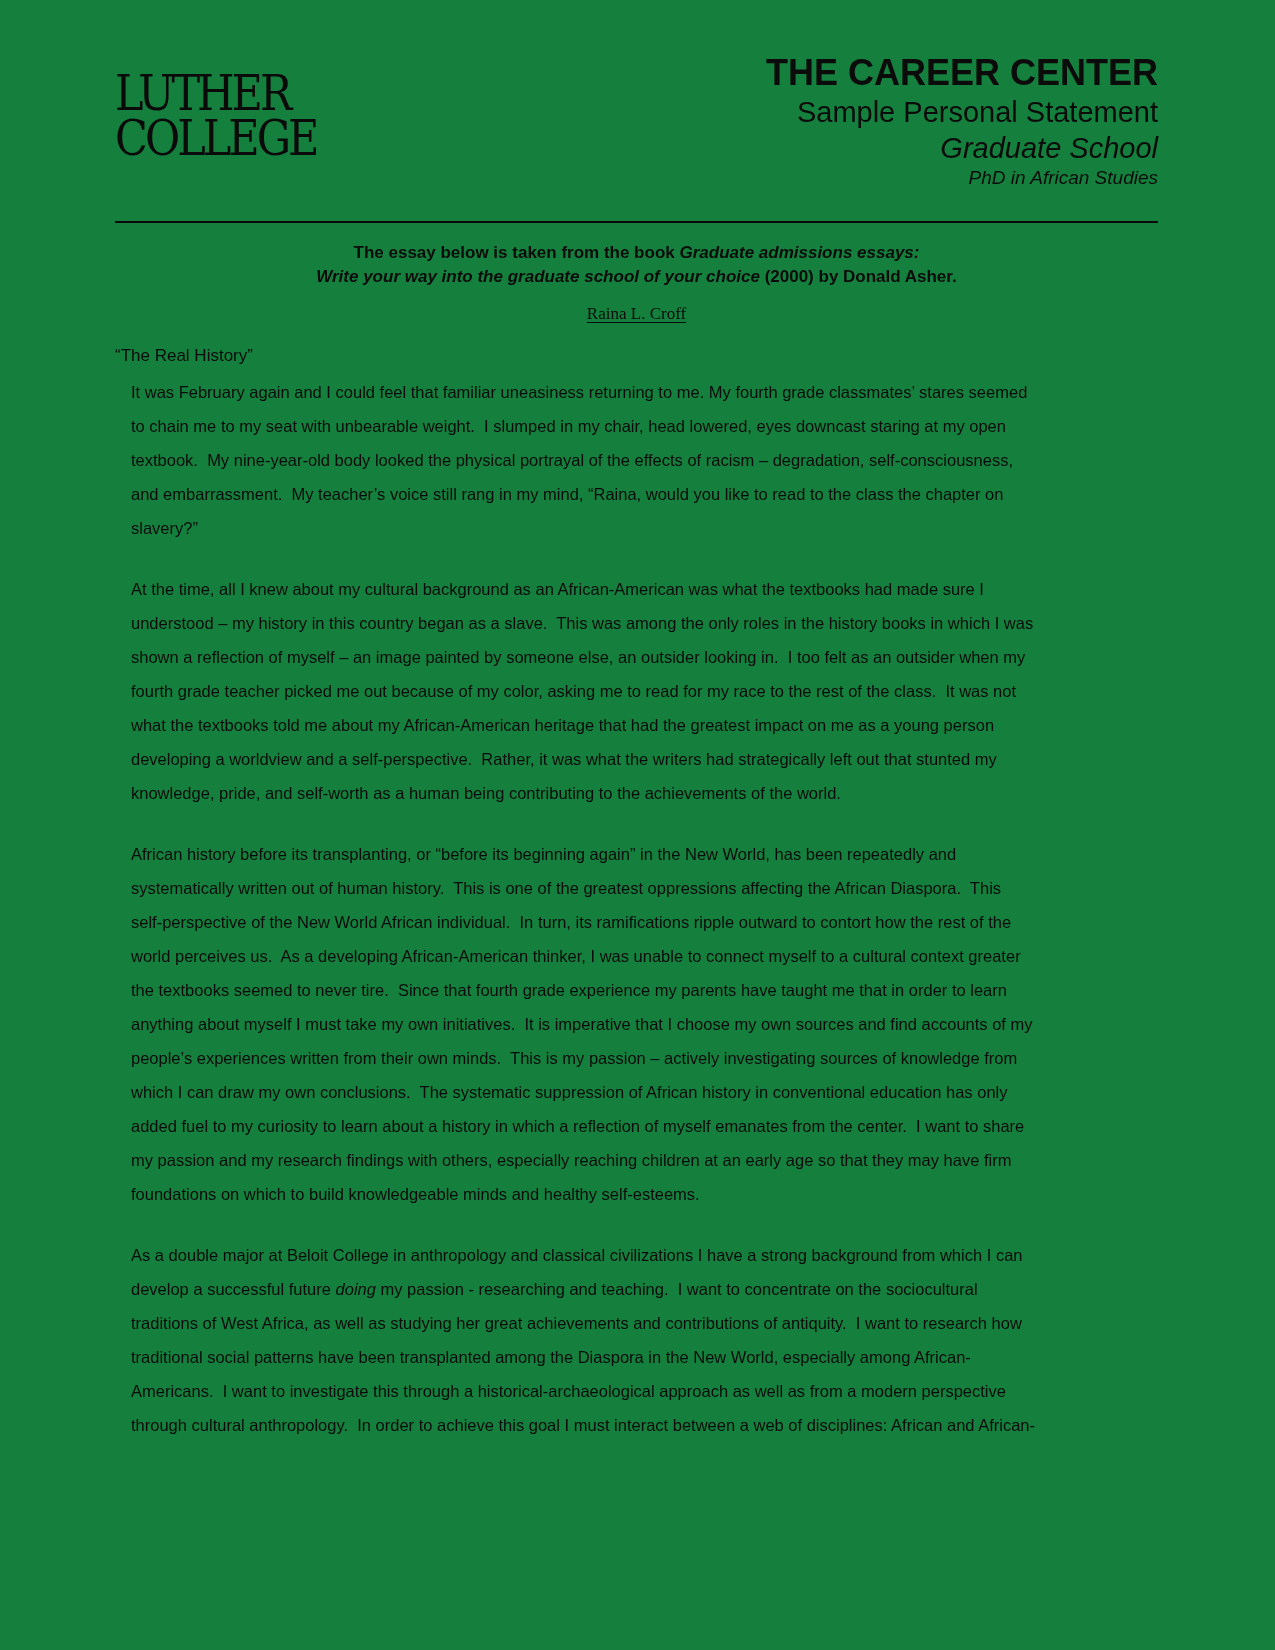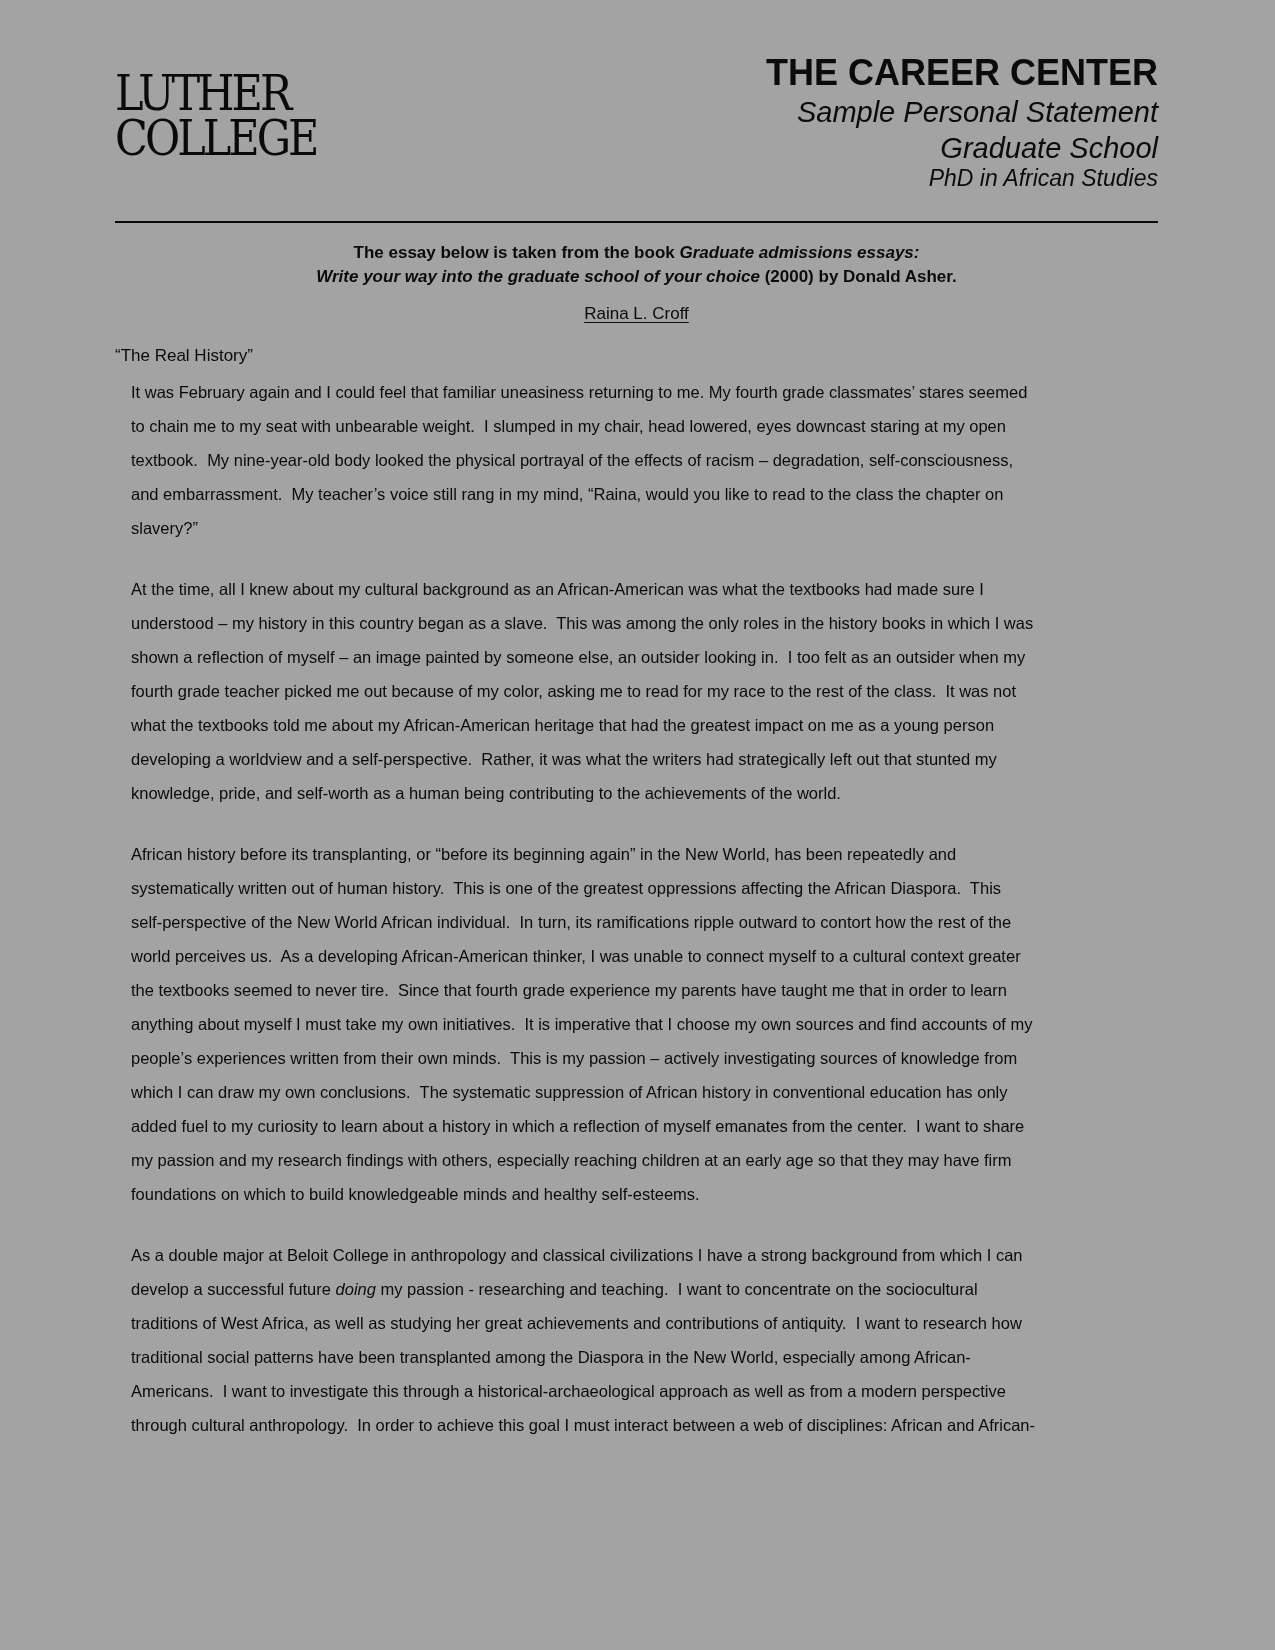--- a/index.html
+++ b/index.html
@@ -1,21 +1,21 @@
 <!DOCTYPE html>
 <html><head>
 <meta charset="utf-8">
 <style>
   html, body { margin: 0; padding: 0; background: #ffffff; }
   .page {
     position: relative;
     width: 1275px;
     height: 1650px;
     margin: 0 auto;
-    background: #a3a3a3;
+    background: #15803d;
     color: #0b0b0b;
     font-family: "Liberation Sans", sans-serif;
     box-sizing: border-box;
     padding: 52px 117px 0 115px;
     overflow: hidden;
   }
 
   
   .header-row {
     display: flex;
@@ -37,23 +37,23 @@
   .logo .l2 { display: block; }
 
   .header-titles { text-align: right; }
   .hdr-title {
     font-size: 36px;
     font-weight: bold;
     line-height: 42px;
     letter-spacing: 0px;
     text-align: right;
   }
-  .hdr-sub1 { font-size: 29px; font-style: italic; line-height: 37px; }
+  .hdr-sub1 { font-size: 29px; line-height: 37px; }
   .hdr-sub2 { font-size: 29px; font-style: italic; line-height: 34px; }
-  .hdr-sub3 { font-size: 23px; font-style: italic; line-height: 26px; }
+  .hdr-sub3 { font-size: 19px; font-style: italic; line-height: 26px; }
 
   .rule {
     border: none;
     border-top: 2px solid #0a0a0a;
     margin: 30px 0 0 0;
     width: 100%;
   }
 
   .source-note {
     margin-top: 18px;
@@ -64,20 +64,21 @@
   }
   .source-note .line { display: block; white-space: pre; }
 
   .author {
     margin-top: 14px;
     text-align: center;
     font-size: 17px;
     line-height: 22px;
     text-decoration: underline;
     text-underline-offset: 3px;
+    font-family: Liberation Serif, serif;
   }
 
   .essay-title {
     margin-top: 20px;
     font-size: 17px;
     line-height: 22px;
   }
 
   .essay-body {
     margin-top: 8px;

